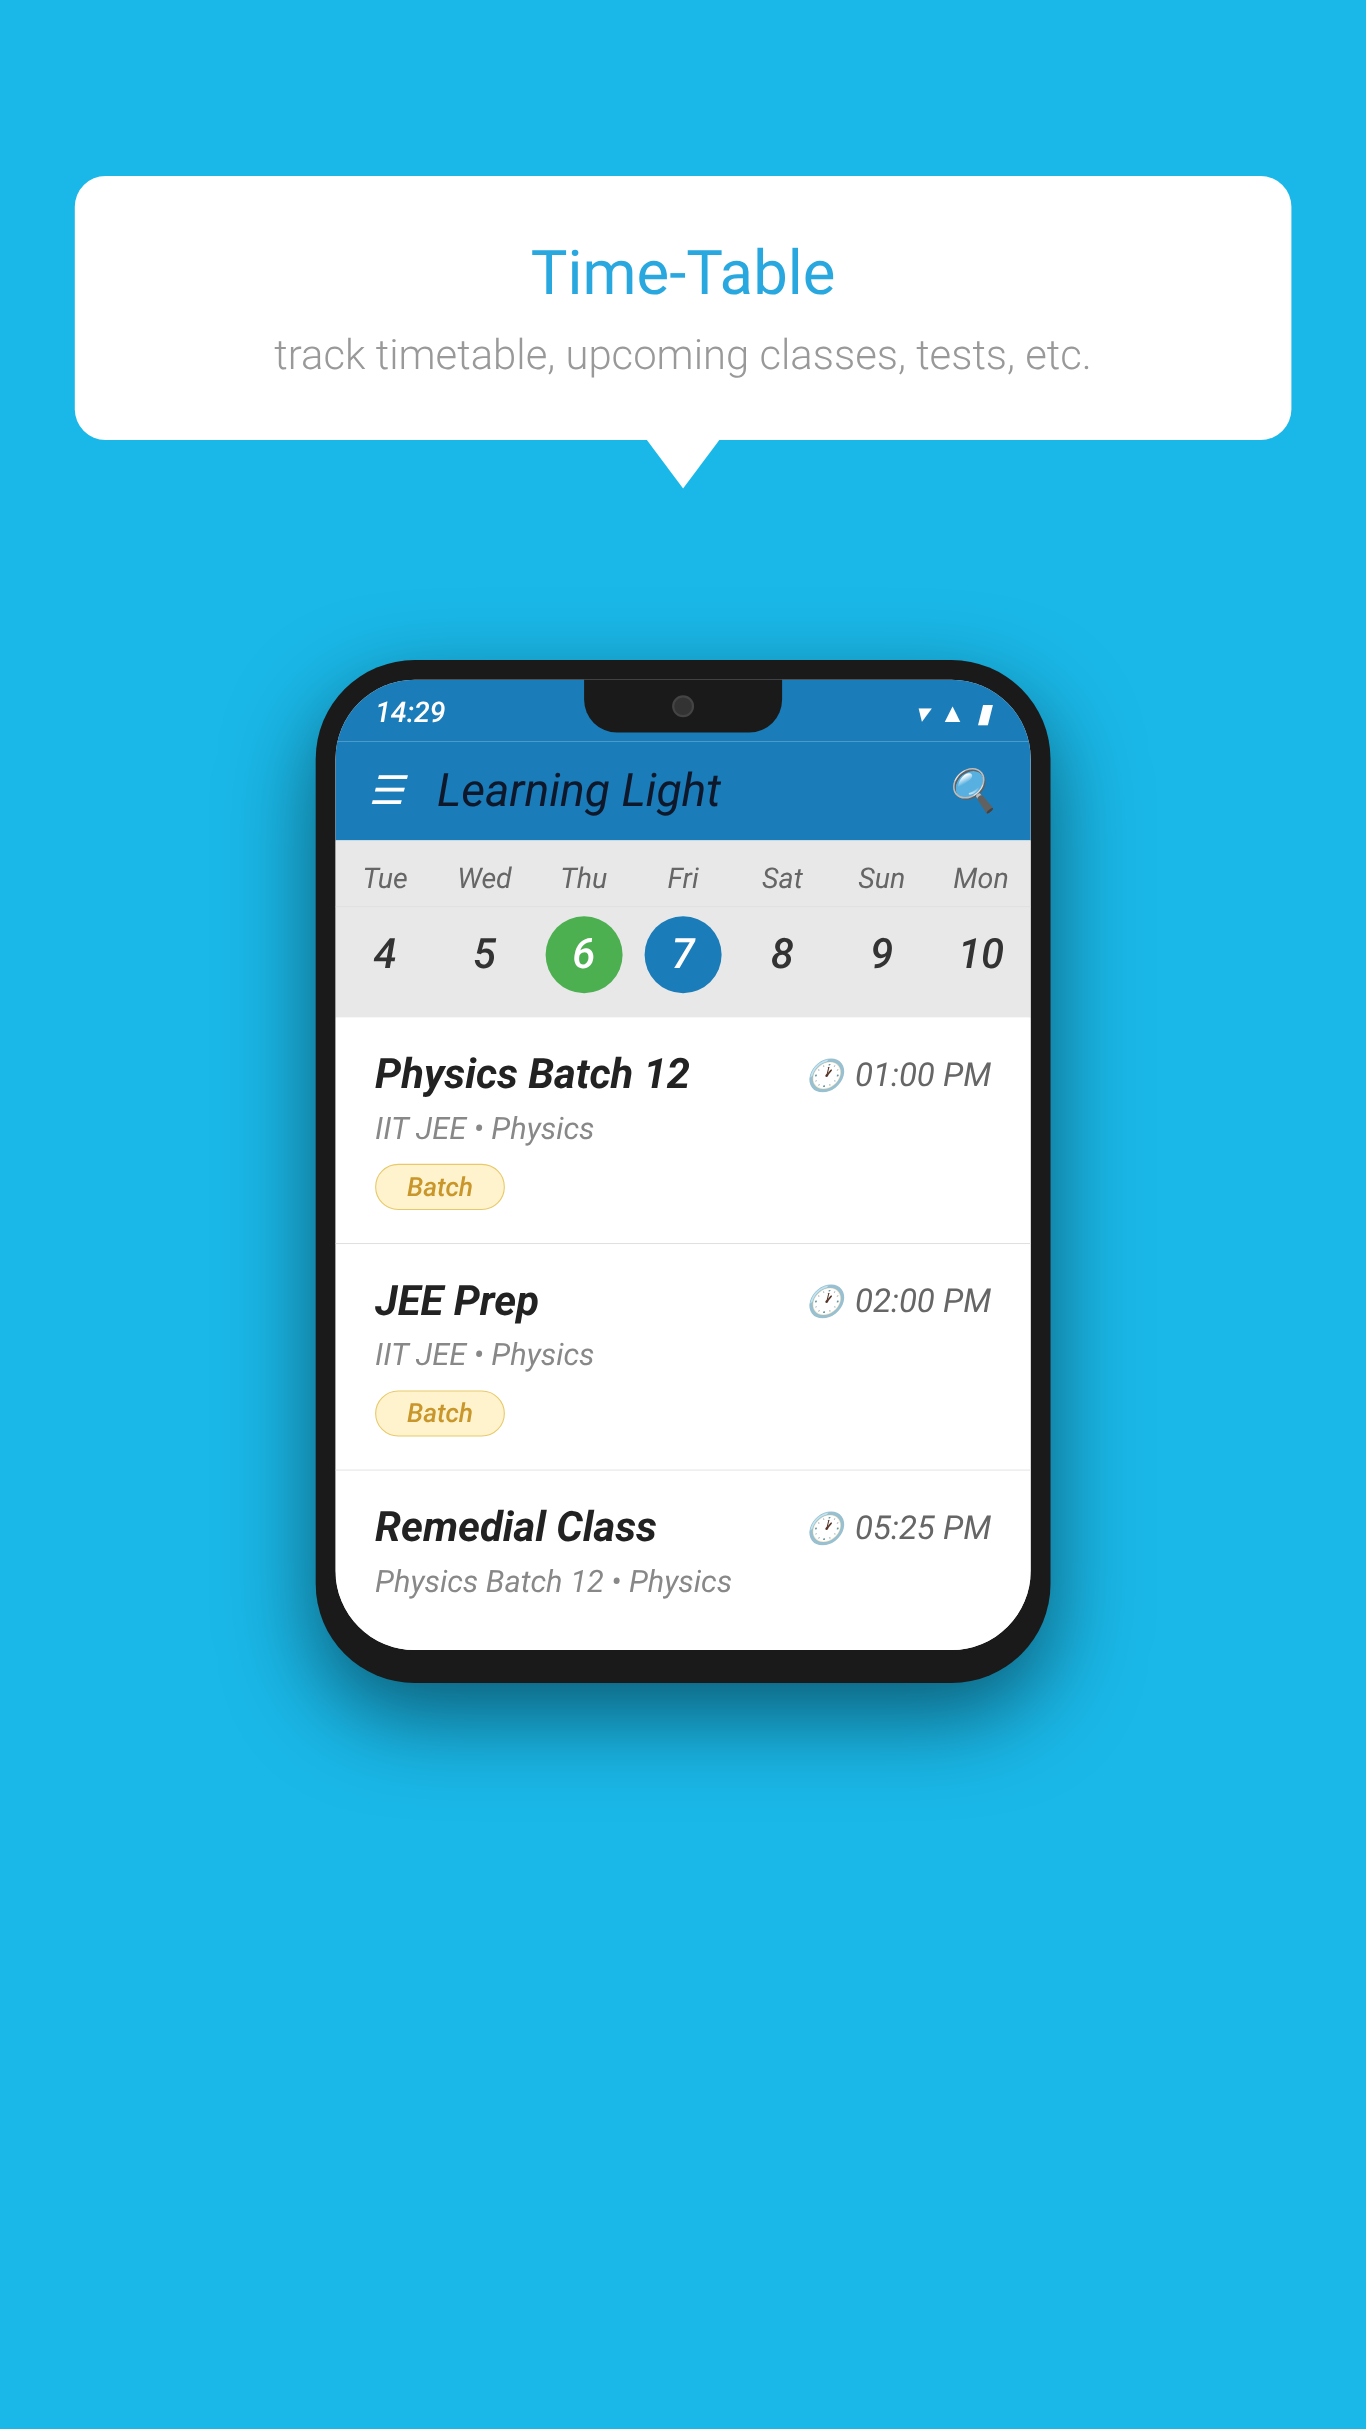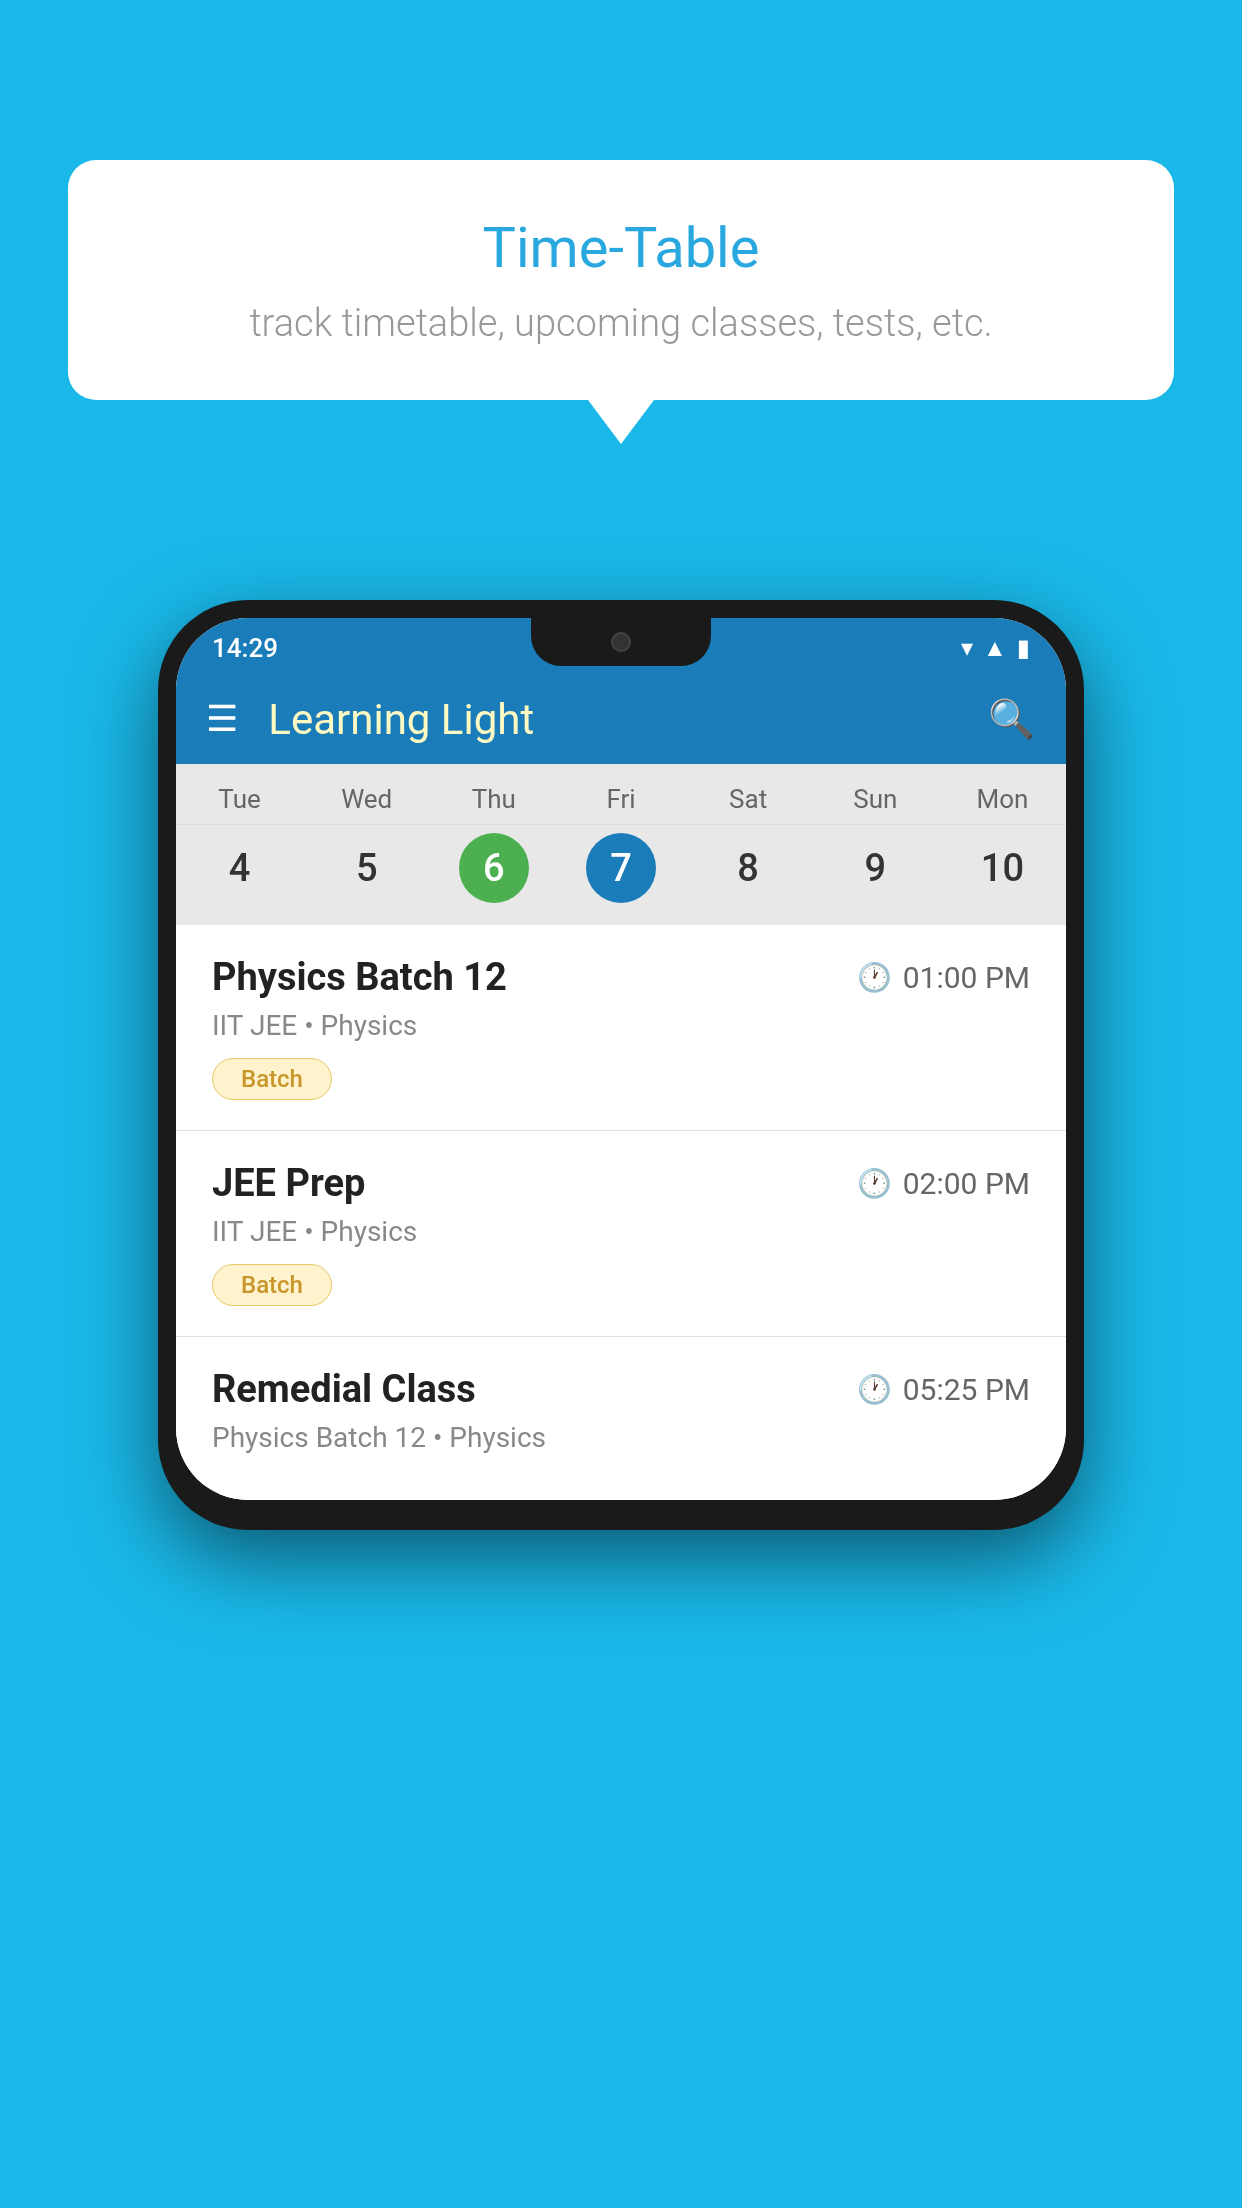--- a/index.html
+++ b/index.html
@@ -50,21 +50,22 @@
       color: #999;
       font-weight: 300;
     }
 
     
     .phone-container {
       position: absolute;
       top: 600px;
       left: 50%;
       transform: translateX(-50%);
-      width: 926px;
+      width: 668px;
+      font-style: italic;
     }
     .phone-outer {
       background: #1a1a1a;
       border-radius: 90px;
       padding: 18px 18px 30px 18px;
       box-shadow: 0 30px 80px rgba(0,0,0,0.5);
       position: relative;
     }
     .phone-notch {
       position: absolute;
@@ -125,21 +126,21 @@
       padding: 0 30px;
       height: 90px;
     }
     .menu-icon {
       color: #fff;
       font-size: 36px;
       margin-right: 30px;
       cursor: pointer;
     }
     .app-bar-title {
-      color: #fef9c3;
+      color: #0f172a;
       font-size: 42px;
       font-weight: 400;
       flex: 1;
     }
     .search-icon {
       color: #fff;
       font-size: 38px;
     }
 
     

